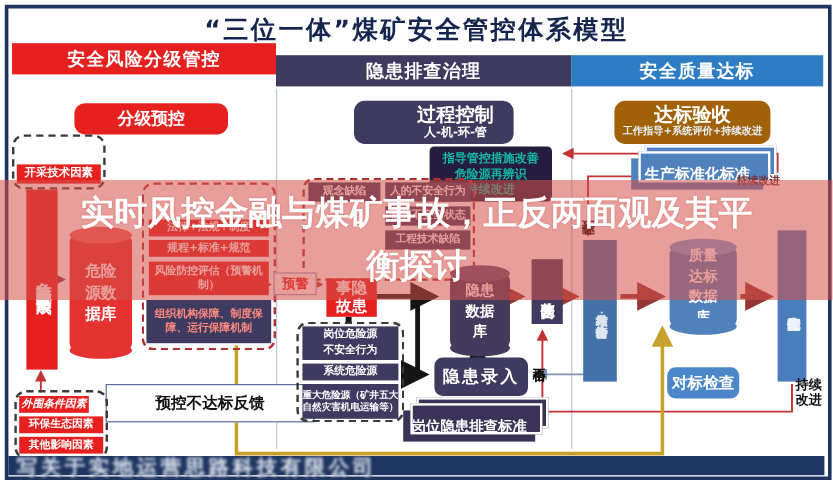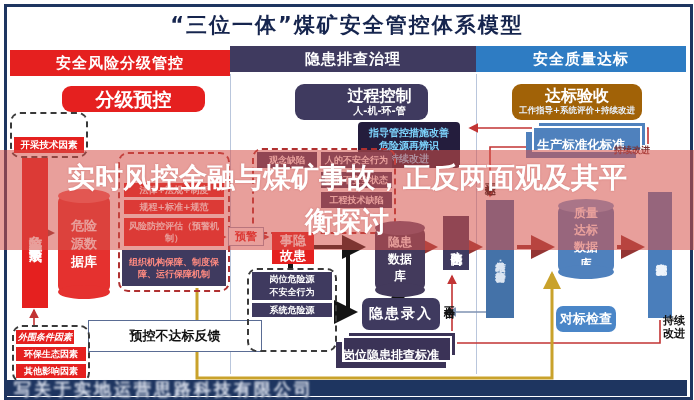--- a/index.html
+++ b/index.html
@@ -34,34 +34,34 @@
   .wires{position:absolute;left:0;top:0;z-index:5;pointer-events:none;}
   .node{z-index:6;}
   .overlay{position:absolute;left:0;top:150px;width:694px;height:100px;background:rgba(214,80,72,0.55);z-index:9;
            display:flex;flex-direction:column;align-items:center;justify-content:center;}
   .overlay div{color:#fff;font-weight:bold;font-size:28px;line-height:44px;text-align:center;letter-spacing:0px;
                font-family:"DejaVu Sans","Liberation Sans",sans-serif;text-shadow:0 0 2px rgba(170,40,40,.35);}
   .botbar{position:absolute;left:7px;top:380px;width:680px;height:16px;background:#1e3560;z-index:8;}
   .wm{position:absolute;left:14px;top:378px;z-index:10;color:#eef2fb;font-size:17px;font-weight:bold;letter-spacing:3px;
       filter:blur(1.3px);opacity:.92;text-shadow:1px 1px 0 #1e3560;}
   .divider{position:absolute;width:1px;background:#b9c6dc;z-index:1;}
-  .smnote{color:#7dd3fc;font-weight:bold;text-align:center;background:#241d3d;border-radius:4px;}
+  .smnote{color:#14b8a6;font-weight:bold;text-align:center;background:#241d3d;border-radius:4px;}
 </style>
 </head>
 <body>
 
 <div class="stage">
   <div class="frame"></div>
 
   <div class="abs ttl" style="left:10px;top:6px;width:674px;height:38px;">“三位一体”煤矿安全管控体系模型</div>
 
   <div class="divider" style="left:230px;top:74px;height:300px;"></div>
   <div class="divider" style="left:476px;top:74px;height:300px;"></div>
 
-  <div class="abs hdr red node" style="left:10px;top:50px;width:220px;height:26px;">安全风险分级管控</div>
+  <div class="abs hdr red node" style="left:10px;top:36px;width:220px;height:26px;">安全风险分级管控</div>
   <div class="abs hdr purple node" style="left:230px;top:46px;width:246px;height:26px;">隐患排查治理</div>
   <div class="abs hdr blue node" style="left:476px;top:46px;width:210px;height:26px;">安全质量达标</div>
 
   <svg class="wires" width="694" height="400" viewBox="0 0 694 400">
     <defs>
       <marker id="mk" markerWidth="7" markerHeight="7" refX="5" refY="3" orient="auto">
           <path d="M0,0 L6,3 L0,6 z" fill="#141414"></path>
         </marker>
       <marker id="md" markerWidth="7" markerHeight="7" refX="5" refY="3" orient="auto">
           <path d="M0,0 L6,3 L0,6 z" fill="#943634"></path>
@@ -94,21 +94,21 @@
     <path d="M660 320 V343 H452 V276" stroke="#c23434" stroke-width="1.6" fill="none" marker-end="url(#mr)"></path>
     <path d="M648 144 V128 H470" stroke="#c23434" stroke-width="1.6" fill="none" marker-end="url(#mr)"></path>
     <path d="M528 147 H490 V196" stroke="#c23434" stroke-width="1.6" fill="none" marker-end="url(#mr)"></path>
     <path d="M34 327 V310" stroke="#c23434" stroke-width="1.6" fill="none" marker-end="url(#mr)"></path>
 
     <path d="M197 288 V378 H552 V274" stroke="#c9a22b" stroke-width="3" fill="none" marker-end="url(#mg)"></path>
 
     <path d="M500 318 V312 H448" stroke="#7f93b2" stroke-width="1.6" fill="none" marker-end="url(#mb)"></path>
   </svg>
 
-  <div class="abs tab redbox node" style="left:62px;top:86px;width:143px;height:26px;font-size:19px;line-height:26px;">分级预控</div>
+  <div class="abs tab redbox node" style="left:62px;top:86px;width:128px;height:26px;font-size:14px;line-height:26px;">分级预控</div>
 
   <div class="abs dash node" style="left:10px;top:112px;width:78px;height:46px;"></div>
   <div class="abs redbox node" style="left:14px;top:137px;width:70px;height:16px;font-size:9.5px;line-height:16px;">开采技术因素</div>
 
   <div class="abs redbox vtext node" style="left:22px;top:158px;width:26px;height:150px;font-size:13px;letter-spacing:2px;">危险源大数据集成</div>
 
   <div class="abs cyl cyl-red node" style="left:58px;top:196px;width:52px;height:96px;">
     <div class="cyltext" style="font-size:13px;width:100%;">
         <span style="width:2.1em;">危险源数据库</span>
       </div>
@@ -150,20 +150,23 @@
 
   <div class="abs redbox center node" style="left:272px;top:232px;width:42px;height:32px;font-size:13px;line-height:15px;">
     <span style="width:2.1em;word-break:break-all;">事隐故患</span>
   </div>
 
   <div class="abs dash node" style="left:247px;top:268px;width:90px;height:84px;"></div>
   <div class="abs pbox center node" style="left:252px;top:272px;width:80px;height:28px;font-size:9px;line-height:13px;">
       <span style="width:5.3em;word-break:break-all;">岗位危险源不安全行为</span>
     </div>
   <div class="abs pbox node" style="left:252px;top:303px;width:80px;height:14px;font-size:9px;line-height:14px;">系统危险源</div>
+  <div class="abs pbox center node" style="left:252px;top:320px;width:80px;height:29px;font-size:8px;line-height:10px;">
+      <span style="word-break:break-all;">重大危险源（矿井五大自然灾害机电运输等）</span>
+    </div>
 
   <div class="abs cyl cyl-purple node" style="left:375px;top:228px;width:50px;height:62px;">
     <div class="cyltext" style="font-size:12px;">
         <span style="width:2.1em;">隐患数据库</span>
       </div>
   </div>
 
   <div class="abs pbox center node" style="left:362px;top:298px;width:78px;height:32px;border-radius:7px;font-size:14px;letter-spacing:2px;">隐患录入</div>
 
   <div class="abs pbox center stack node" style="left:336px;top:342px;width:110px;height:26px;font-size:12px;background:#3b3357;">岗位隐患排查标准</div>

